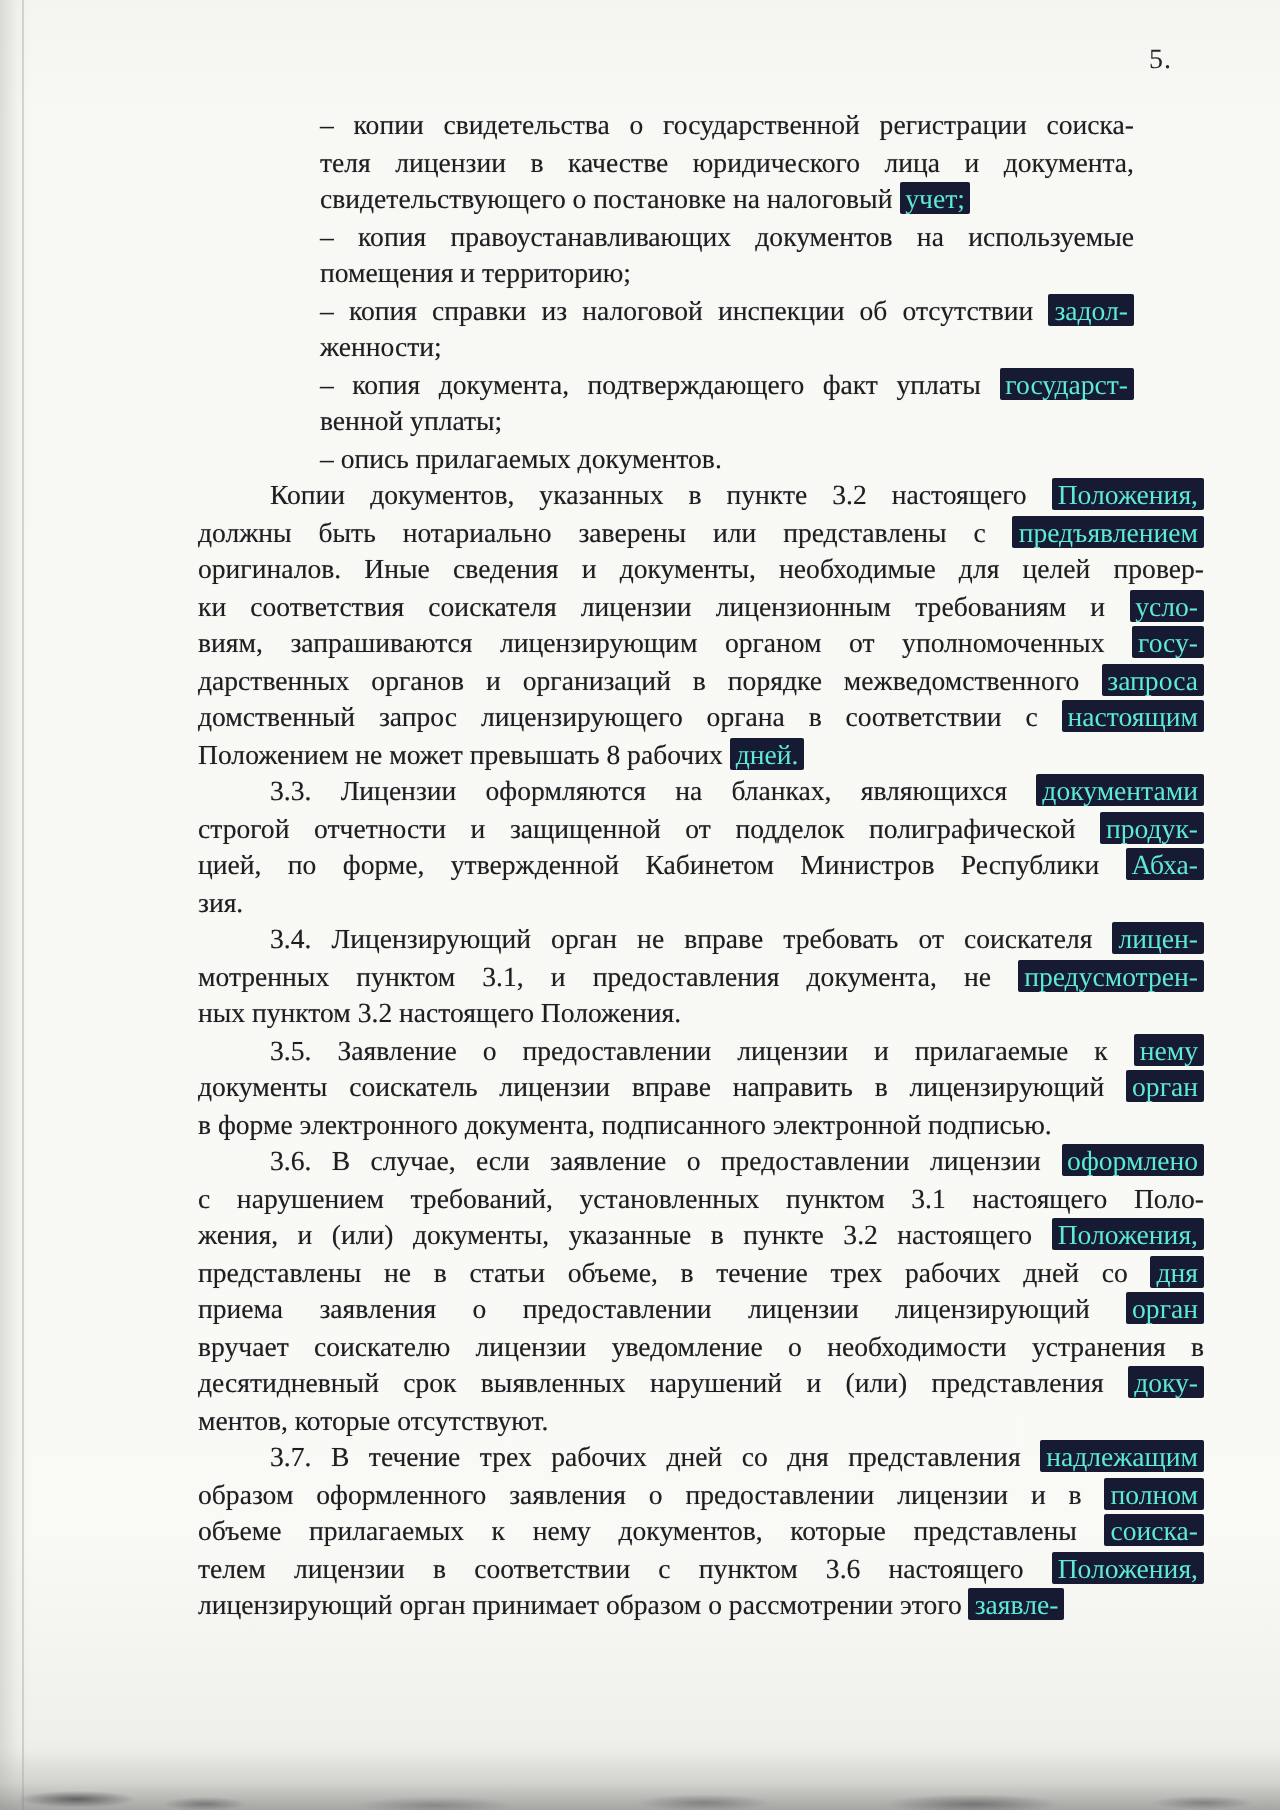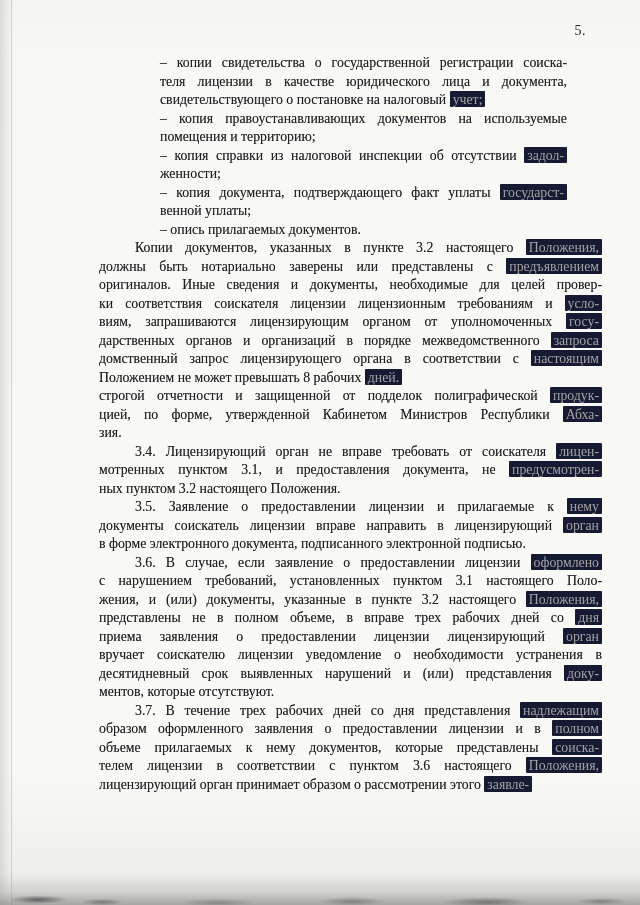--- a/index.html
+++ b/index.html
@@ -42,21 +42,21 @@
     font-size:13.8px; line-height:18.5px; color:#1e1e22;
     text-shadow:0 0 0.4px rgba(20,20,25,0.45);
   }
   .line { text-align:justify; height:18.5px; white-space:normal; }
   .line.fill { text-align-last:justify; }
   .line.end  { text-align-last:auto; }
   .line.li   { padding-left:61px; padding-right:35px; }
   .line.ind  { padding-left:36px; }
   .hl {
     background:#161b33;
-    color:#a3a3a3;
+    color:#5eead4;
     padding:1px 3px 0 3px;
     border-radius:1px;
     text-shadow:none;
   }
 </style>
 </head>
 <body>
 
 <div class="page">
   <div class="scan-left"></div>
@@ -76,33 +76,34 @@
       <div class="line li end"><span>венной уплаты;</span></div>
       <div class="line li end"><span>– опись прилагаемых документов.</span></div>
       <div class="line ind fill"><span>Копии документов, указанных в пункте 3.2 настоящего </span><span class="hl">Положения,</span></div>
       <div class="line fill"><span>должны быть нотариально заверены или представлены с </span><span class="hl">предъявлением</span></div>
       <div class="line fill"><span>оригиналов. Иные сведения и документы, необходимые для целей провер-</span></div>
       <div class="line fill"><span>ки соответствия соискателя лицензии лицензионным требованиям и </span><span class="hl">усло-</span></div>
       <div class="line fill"><span>виям, запрашиваются лицензирующим органом от уполномоченных </span><span class="hl">госу-</span></div>
       <div class="line fill"><span>дарственных органов и организаций в порядке межведомственного </span><span class="hl">запроса</span></div>
       <div class="line fill"><span>домственный запрос лицензирующего органа в соответствии с </span><span class="hl">настоящим</span></div>
       <div class="line end"><span>Положением не может превышать 8 рабочих </span><span class="hl">дней.</span></div>
+      <div class="line ind fill"><span>3.3. Лицензии оформляются на бланках, являющихся </span><span class="hl">документами</span></div>
       <div class="line fill"><span>строгой отчетности и защищенной от подделок полиграфической </span><span class="hl">продук-</span></div>
       <div class="line fill"><span>цией, по форме, утвержденной Кабинетом Министров Республики </span><span class="hl">Абха-</span></div>
       <div class="line end"><span>зия.</span></div>
       <div class="line ind fill"><span>3.4. Лицензирующий орган не вправе требовать от соискателя </span><span class="hl">лицен-</span></div>
       <div class="line fill"><span>мотренных пунктом 3.1, и предоставления документа, не </span><span class="hl">предусмотрен-</span></div>
       <div class="line end"><span>ных пунктом 3.2 настоящего Положения.</span></div>
       <div class="line ind fill"><span>3.5. Заявление о предоставлении лицензии и прилагаемые к </span><span class="hl">нему</span></div>
       <div class="line fill"><span>документы соискатель лицензии вправе направить в лицензирующий </span><span class="hl">орган</span></div>
       <div class="line end"><span>в форме электронного документа, подписанного электронной подписью.</span></div>
       <div class="line ind fill"><span>3.6. В случае, если заявление о предоставлении лицензии </span><span class="hl">оформлено</span></div>
       <div class="line fill"><span>с нарушением требований, установленных пунктом 3.1 настоящего Поло-</span></div>
       <div class="line fill"><span>жения, и (или) документы, указанные в пункте 3.2 настоящего </span><span class="hl">Положения,</span></div>
-      <div class="line fill"><span>представлены не в полном объеме, в вправе трех рабочих дней со </span><span class="hl">дня</span></div>
+      <div class="line fill"><span>представлены не в статьи объеме, в течение трех рабочих дней со </span><span class="hl">дня</span></div>
       <div class="line fill"><span>приема заявления о предоставлении лицензии лицензирующий </span><span class="hl">орган</span></div>
       <div class="line fill"><span>вручает соискателю лицензии уведомление о необходимости устранения в</span></div>
       <div class="line fill"><span>десятидневный срок выявленных нарушений и (или) представления </span><span class="hl">доку-</span></div>
       <div class="line end"><span>ментов, которые отсутствуют.</span></div>
       <div class="line ind fill"><span>3.7. В течение трех рабочих дней со дня представления </span><span class="hl">надлежащим</span></div>
       <div class="line fill"><span>образом оформленного заявления о предоставлении лицензии и в </span><span class="hl">полном</span></div>
       <div class="line fill"><span>объеме прилагаемых к нему документов, которые представлены </span><span class="hl">соиска-</span></div>
       <div class="line fill"><span>телем лицензии в соответствии с пунктом 3.6 настоящего </span><span class="hl">Положения,</span></div>
       <div class="line end"><span>лицензирующий орган принимает образом о рассмотрении этого </span><span class="hl">заявле-</span></div>
     </div>

